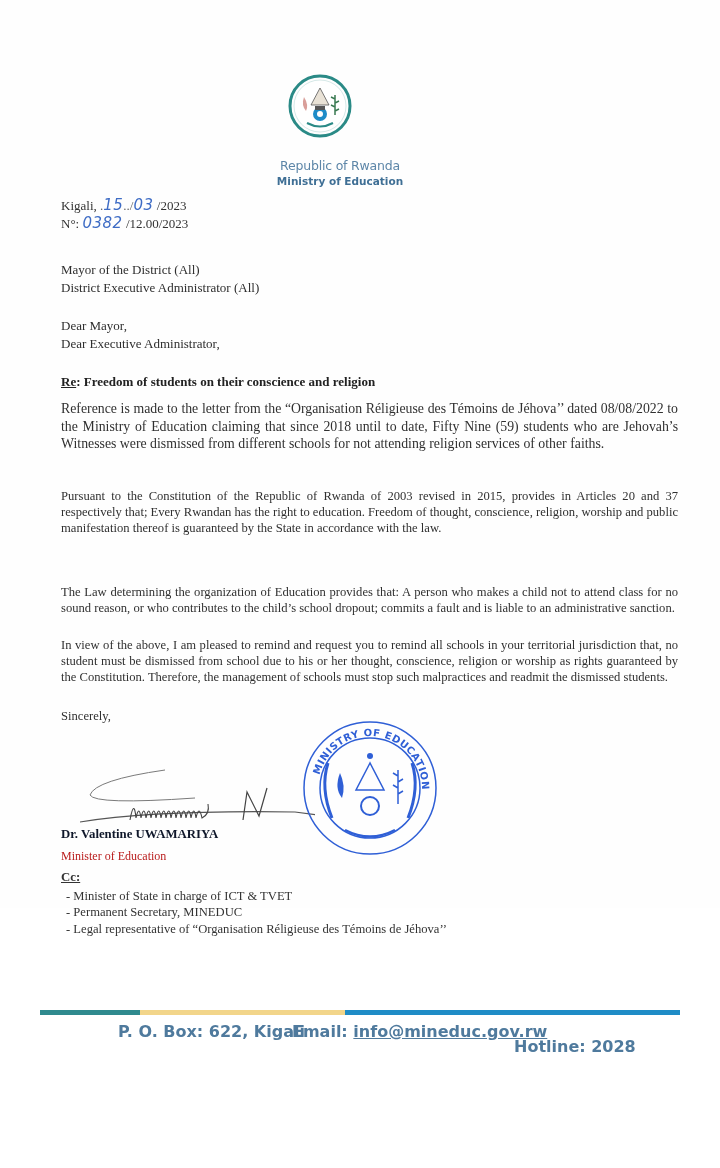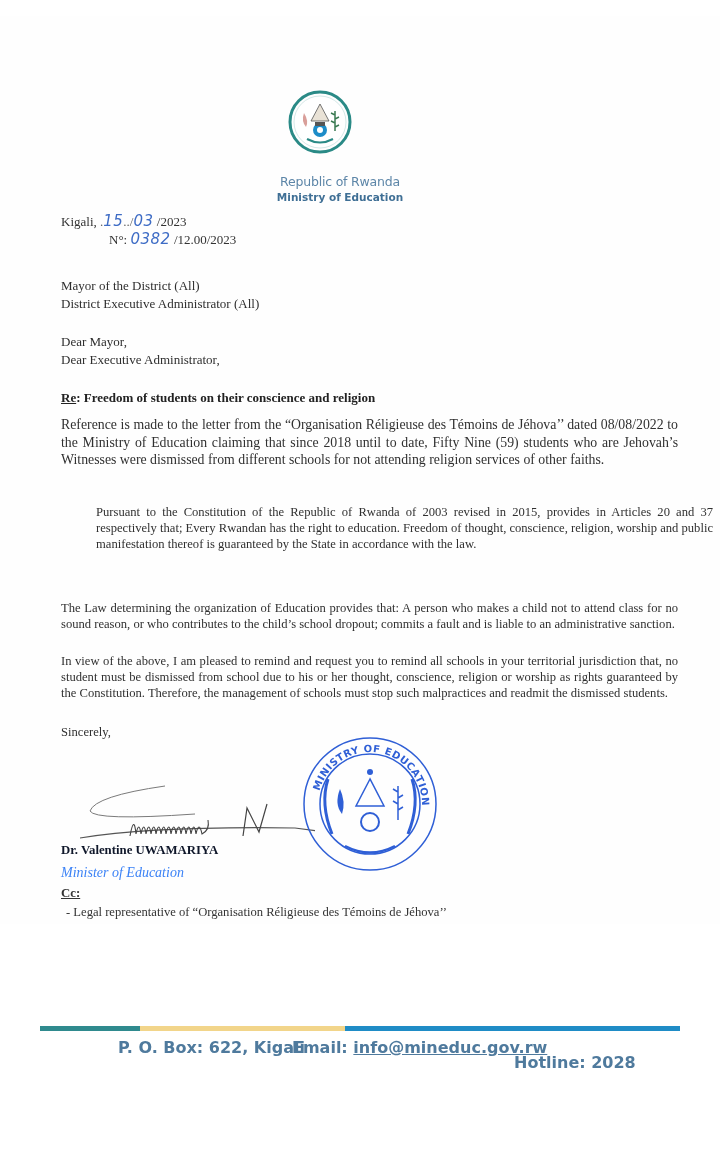--- a/index.html
+++ b/index.html
@@ -1,18 +1,18 @@
 <!DOCTYPE html>
 <html><head>
 <meta charset="utf-8">
 <style>
   html, body { margin:0; padding:0; background:#ffffff; }
   body { width:720px; height:1168px; position:relative; overflow:hidden;
          font-family:"Liberation Serif","DejaVu Serif",serif; color:#2b2b2b; }
-  .page { position:absolute; left:0; top:16px; width:720px; height:908px; background:#fefefe; }
+  .page { position:absolute; left:0; top:0; width:720px; height:908px; background:#fefefe; }
 
   
   .emblem { position:absolute; left:287px; top:73px; width:66px; height:66px; }
   .org-line1 { position:absolute; left:240px; top:158px; width:200px; text-align:center;
                font-family:"DejaVu Sans","Liberation Sans",sans-serif; font-size:12.5px; color:#5d86a8; letter-spacing:-0.2px; }
   .org-line2 { position:absolute; left:240px; top:175px; width:200px; text-align:center;
                font-family:"DejaVu Sans","Liberation Sans",sans-serif; font-size:10.5px; font-weight:bold; color:#3f6f95; }
 
   .ref { position:absolute; left:61px; font-size:13px; color:#333; }
   .hand { font-family:"DejaVu Sans","Liberation Sans",sans-serif; color:#3e6cc5; font-size:15px; font-style:italic; letter-spacing:0.5px; }
@@ -20,21 +20,21 @@
 
   .line { position:absolute; left:61px; font-size:13px; color:#2e2e2e; white-space:nowrap; }
   .subject { font-weight:bold; color:#222; }
   .subject u { text-decoration:underline; }
 
   .para { position:absolute; left:61px; width:617px; font-size:12.6px; line-height:16.2px; text-align:justify; color:#303030; }
   .para.big { font-size:13.8px; line-height:17.5px; }
 
   .closing { position:absolute; left:61px; font-size:12.6px; color:#303030; }
   .signame { position:absolute; left:61px; top:827px; font-size:12.8px; font-weight:bold; color:#0f172a; }
-  .sigtitle { position:absolute; left:61px; top:849px; font-size:14px; color:#3b82f6;font-style:italic; }
+  .sigtitle { position:absolute; left:61px; top:849px; font-size:12px; color:#b91c1c; }
 
   .cc-label { position:absolute; left:61px; top:870px; font-size:12.8px; font-weight:bold; text-decoration:underline; color:#333; }
   .cc-list { position:absolute; left:66px; top:888px; margin:0; padding:0; list-style:none; font-size:12.6px; line-height:16.4px; color:#333; }
   .cc-list li::before { content:"- "; }
 
   .signature { position:absolute; left:75px; top:750px; width:240px; height:90px; }
   .stamp { position:absolute; left:300px; top:718px; width:140px; height:140px; }
 
   
   .bar { position:absolute; top:1010px; height:5px; }
@@ -60,37 +60,37 @@
     <path d="M20 50 Q33 57 46 50" stroke="#2a8a86" stroke-width="2" fill="none"></path>
     <rect x="28" y="33" width="10" height="4" fill="#555"></rect>
   </svg>
   <div class="org-line1">Republic of Rwanda</div>
   <div class="org-line2">Ministry of Education</div>
 
   <div class="ref" style="top:196px;">
     <span>Kigali, </span><span class="dots">.</span><span class="hand">15</span><span class="dots">../</span><span class="hand">03</span>
     <span>/2023</span>
   </div>
-  <div class="ref" style="top:214px;margin-left:48px;">
+  <div class="ref" style="top:214px;">
     <span>N°: </span><span class="hand">0382</span>
     <span>/12.00/2023</span>
   </div>
 
   <div class="line" style="top:262px;">Mayor of the District (All)</div>
   <div class="line" style="top:280px;">District Executive Administrator (All)</div>
 
   <div class="line" style="top:318px;">Dear Mayor,</div>
   <div class="line" style="top:336px;">Dear Executive Administrator,</div>
 
   <div class="line subject" style="top:374px;">
     <u>Re</u><span>: Freedom of students on their conscience and religion</span>
   </div>
 
   <div class="para big" style="top:400px;">Reference is made to the letter from the “Organisation Réligieuse des Témoins de Jéhova’’ dated 08/08/2022 to the Ministry of Education claiming that since 2018 until to date, Fifty Nine (59) students who are Jehovah’s Witnesses were dismissed from different schools for not attending religion services of other faiths.</div>
-  <div class="para" style="top:488px;margin-left:35px;">Pursuant to the Constitution of the Republic of Rwanda of 2003 revised in 2015, provides in Articles 20 and 37 respectively that; Every Rwandan has the right to education. Freedom of thought, conscience, religion, worship and public manifestation thereof is guaranteed by the State in accordance with the law.</div>
+  <div class="para" style="top:488px;">Pursuant to the Constitution of the Republic of Rwanda of 2003 revised in 2015, provides in Articles 20 and 37 respectively that; Every Rwandan has the right to education. Freedom of thought, conscience, religion, worship and public manifestation thereof is guaranteed by the State in accordance with the law.</div>
   <div class="para" style="top:584px;">The Law determining the organization of Education provides that: A person who makes a child not to attend class for no sound reason, or who contributes to the child’s school dropout; commits a fault and is liable to an administrative sanction.</div>
   <div class="para" style="top:637px;">In view of the above, I am pleased to remind and request you to remind all schools in your territorial jurisdiction that, no student must be dismissed from school due to his or her thought, conscience, religion or worship as rights guaranteed by the Constitution. Therefore, the management of schools must stop such malpractices and readmit the dismissed students.</div>
 
   <div class="closing" style="top:709px;">Sincerely,</div>
 
   <svg class="signature" viewBox="0 0 240 90">
     <path d="M90 20 Q20 30 15 45 Q20 55 120 48" stroke="#7a7a7a" stroke-width="1" fill="none"></path>
     <path d="M5 72 Q80 60 220 62 L250 66" stroke="#555" stroke-width="1.2" fill="none"></path>
     <path d="M55 70 q4 -22 6 -2 q3 -14 5 0 q3 -14 5 0 q3 -14 5 0 q3 -14 5 0 q3 -14 5 0 q3 -14 5 0 q3 -14 5 0 q3 -14 5 0 q3 -14 5 0 q3 -14 5 0 q3 -14 5 0 q3 -14 5 0 q3 -14 6 0 q8 -4 6 -14" stroke="#444" stroke-width="1.1" fill="none"></path>
     <path d="M168 70 L172 42 L184 66 L192 38" stroke="#444" stroke-width="1.2" fill="none"></path>
@@ -113,20 +113,22 @@
     <path d="M45 112 Q70 125 95 112" stroke="#2f5fd6" stroke-width="2.5" fill="none"></path>
     <path d="M28 45 Q20 70 32 100" stroke="#2f5fd6" stroke-width="3" fill="none"></path>
     <path d="M112 45 Q120 70 108 100" stroke="#2f5fd6" stroke-width="3" fill="none"></path>
   </svg>
 
   <div class="signame">Dr.  Valentine UWAMARIYA</div>
   <div class="sigtitle">Minister of Education</div>
 
   <div class="cc-label">Cc:</div>
   <ul class="cc-list">
+    <li>Minister of State in charge of ICT &amp; TVET</li>
+    <li>Permanent Secretary, MINEDUC</li>
     <li>Legal representative of “Organisation Réligieuse des Témoins de Jéhova’’</li>
   </ul>
 
   <div class="bar teal"></div>
   <div class="bar gold"></div>
   <div class="bar blue"></div>
 
   <div class="footer" style="left:118px;">P. O. Box: 622, Kigali</div>
   <div class="footer" style="left:292px;">
     <span>Email: </span><a>info@mineduc.gov.rw</a>

